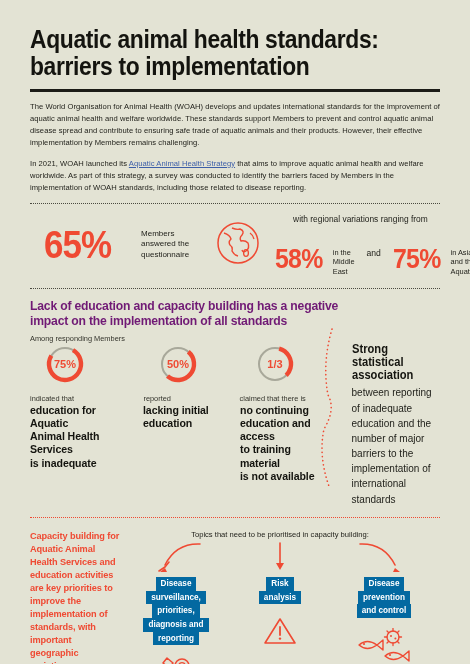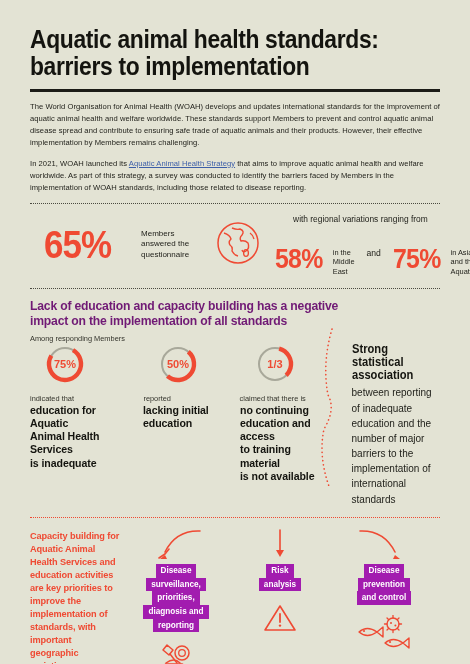--- a/index.html
+++ b/index.html
@@ -101,21 +101,21 @@
     width:128px;
     color:#ef4a33;font-weight:bold;font-size:9.2px;line-height:1.42;
     letter-spacing:-0.1px;
   }
   .topics{flex:1;position:relative;}
   .topics-head{font-size:7.6px;color:#23231d;text-align:center;margin-bottom:4px;}
   .badges{display:flex;justify-content:space-between;padding:0 4px;}
   .badge-col{width:104px;text-align:center;position:relative;}
   .badge-lines{margin-top:34px;}
   .badge-line{
-    display:table;margin:0 auto;background:#a21caf;color:#fff;
+    display:table;margin:0 auto;background:#0369a1;color:#fff;
     font-weight:bold;font-size:8.2px;line-height:1.12;
     padding:2px 5px 2.5px 5px;
   }
   .icon-wrap{margin-top:8px;display:flex;justify-content:center;}
   .arrow-svg{position:absolute;top:-2px;left:0;right:0;margin:0 auto;}
 </style>
 </head>
 <body>
 
 <div class="page">
@@ -247,20 +247,21 @@
     </div>
   </div>
 
   <div class="dotted-sep red" style="margin-top:10px;"></div>
 
   <div class="sec3">
 
     <div class="cap-text">Capacity building for Aquatic Animal Health Services and education activities are key priorities to improve the implementation of standards, with important geographic variation.</div>
 
     <div class="topics">
+      <div class="topics-head">Topics that need to be prioritised in capacity building:</div>
 
       <div class="badges">
 
         <div class="badge-col">
           <div class="arrow-svg">
             <svg width="60" height="34" viewBox="0 0 60 34">
               <path d="M54 3 Q30 2 19 24" fill="none" stroke="#ef4a33" stroke-width="1.6" stroke-linecap="round"></path>
               <path d="M13 30 L19 26 L23 21" fill="none" stroke="#ef4a33" stroke-width="1.6" stroke-linecap="round" stroke-linejoin="round"></path>
               <path d="M19 27 L14 31 L21 31 Z" fill="#ef4a33"></path>
             </svg>

